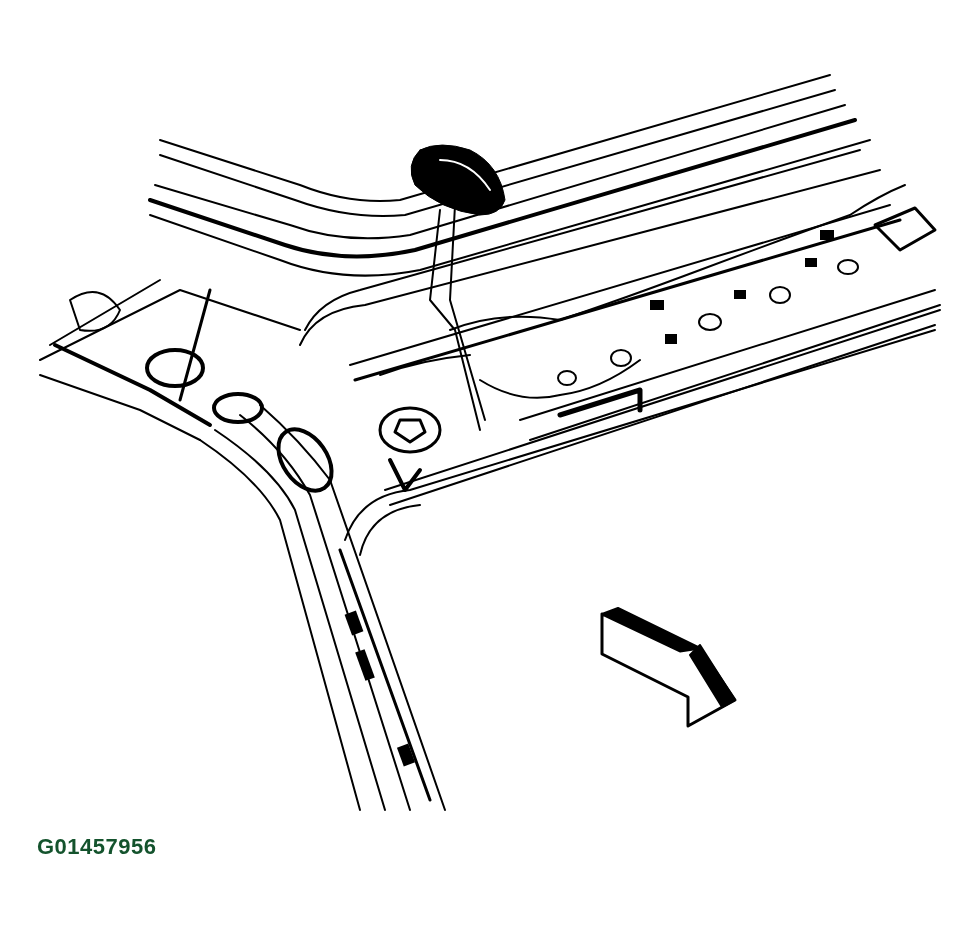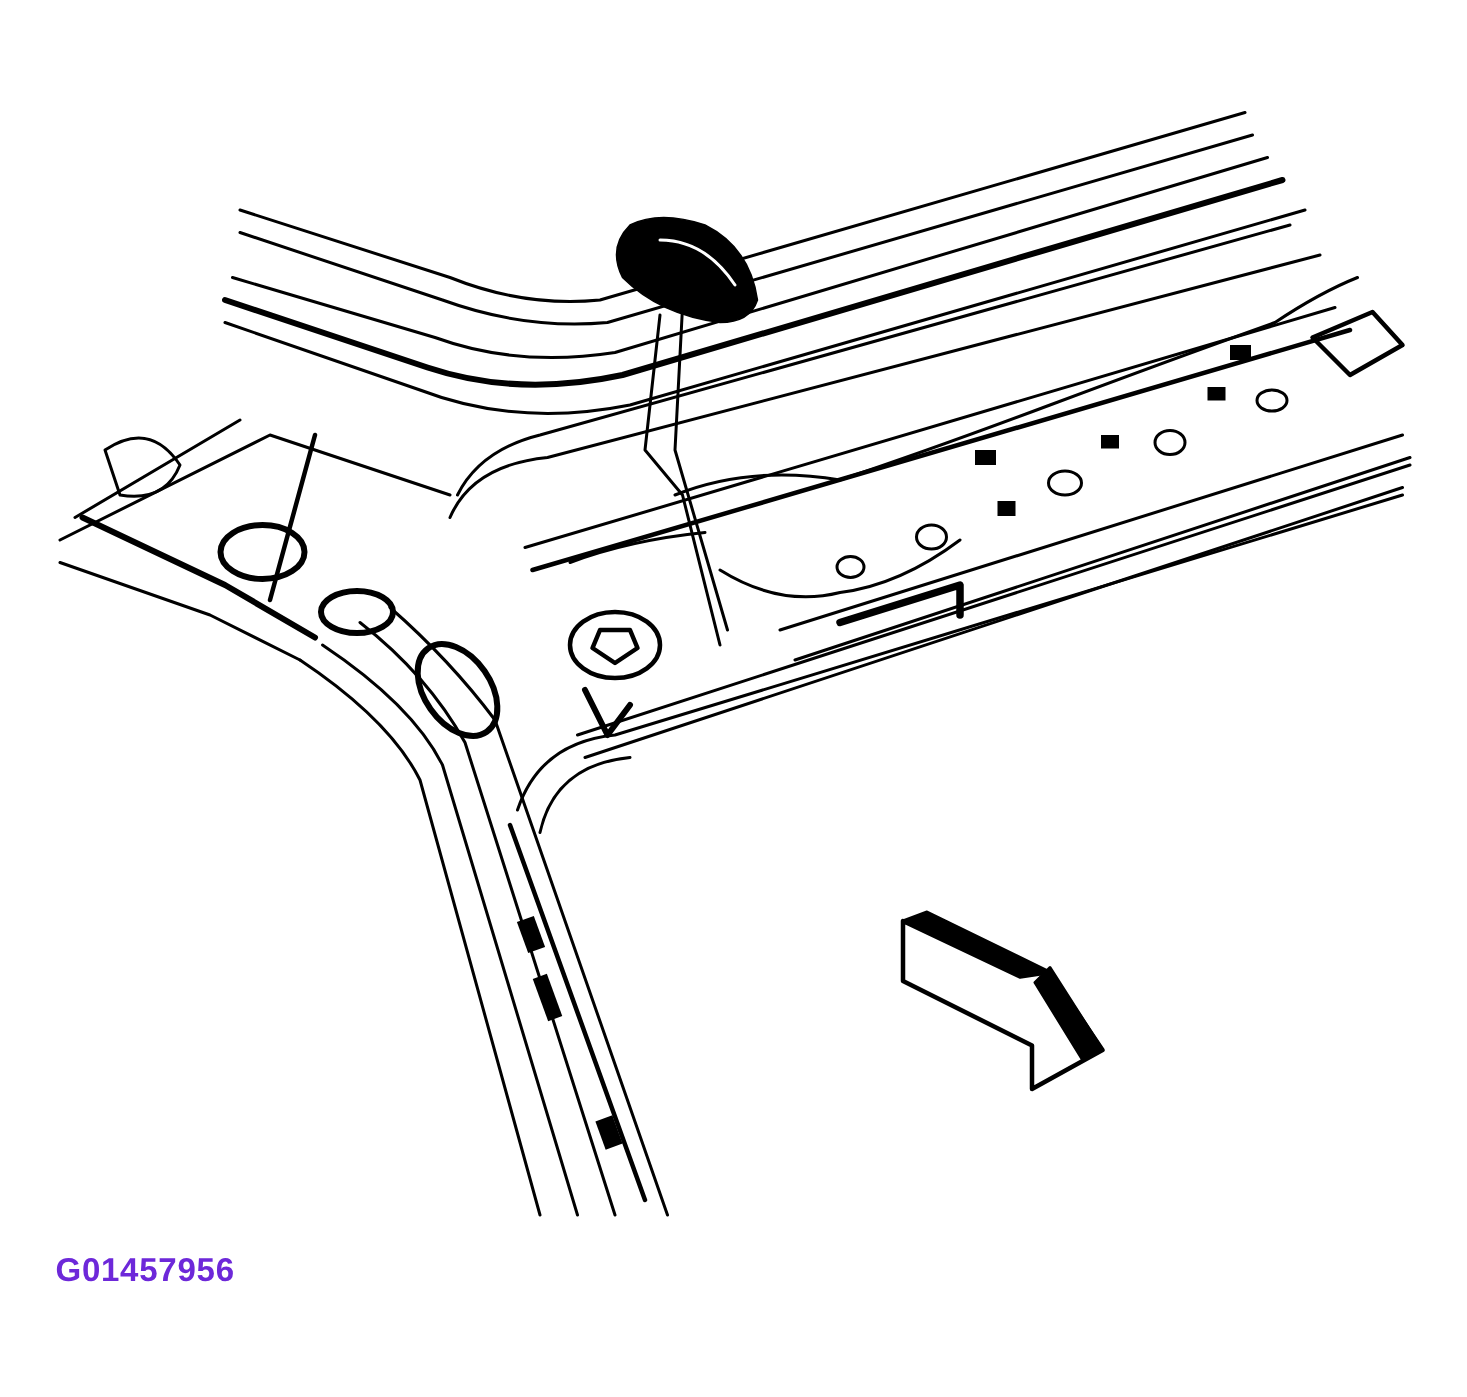--- a/index.html
+++ b/index.html
@@ -1,18 +1,18 @@
 <!DOCTYPE html>
 <html><head>
 <meta charset="utf-8">
 <style>
   html, body { margin:0; padding:0; background:#ffffff; }
   body { width:978px; height:931px; position:relative; overflow:hidden; font-family:"Liberation Sans", sans-serif; }
   #drawing { position:absolute; left:0; top:0; width:978px; height:931px; }
-  #caption { position:absolute; left:37px; top:834px; font-size:22px; font-weight:bold; color:#6d28d9; letter-spacing:0.5px; }
+  #caption { position:absolute; left:37px; top:834px; font-size:22px; font-weight:bold; color:#14532d; letter-spacing:0.5px; }
   svg path, svg line, svg polyline, svg polygon, svg ellipse, svg circle { stroke:#000; fill:none; stroke-linejoin:round; stroke-linecap:round; }
 </style>
 </head>
 <body>
 
 <svg id="drawing" viewBox="0 0 978 931" xmlns="http://www.w3.org/2000/svg">
 
   <g stroke-width="2">
     <path d="M160 140 L300 185 Q350 205 400 200 L830 75"></path>
     <path d="M160 155 L295 200 Q350 220 405 215 L835 90"></path>

